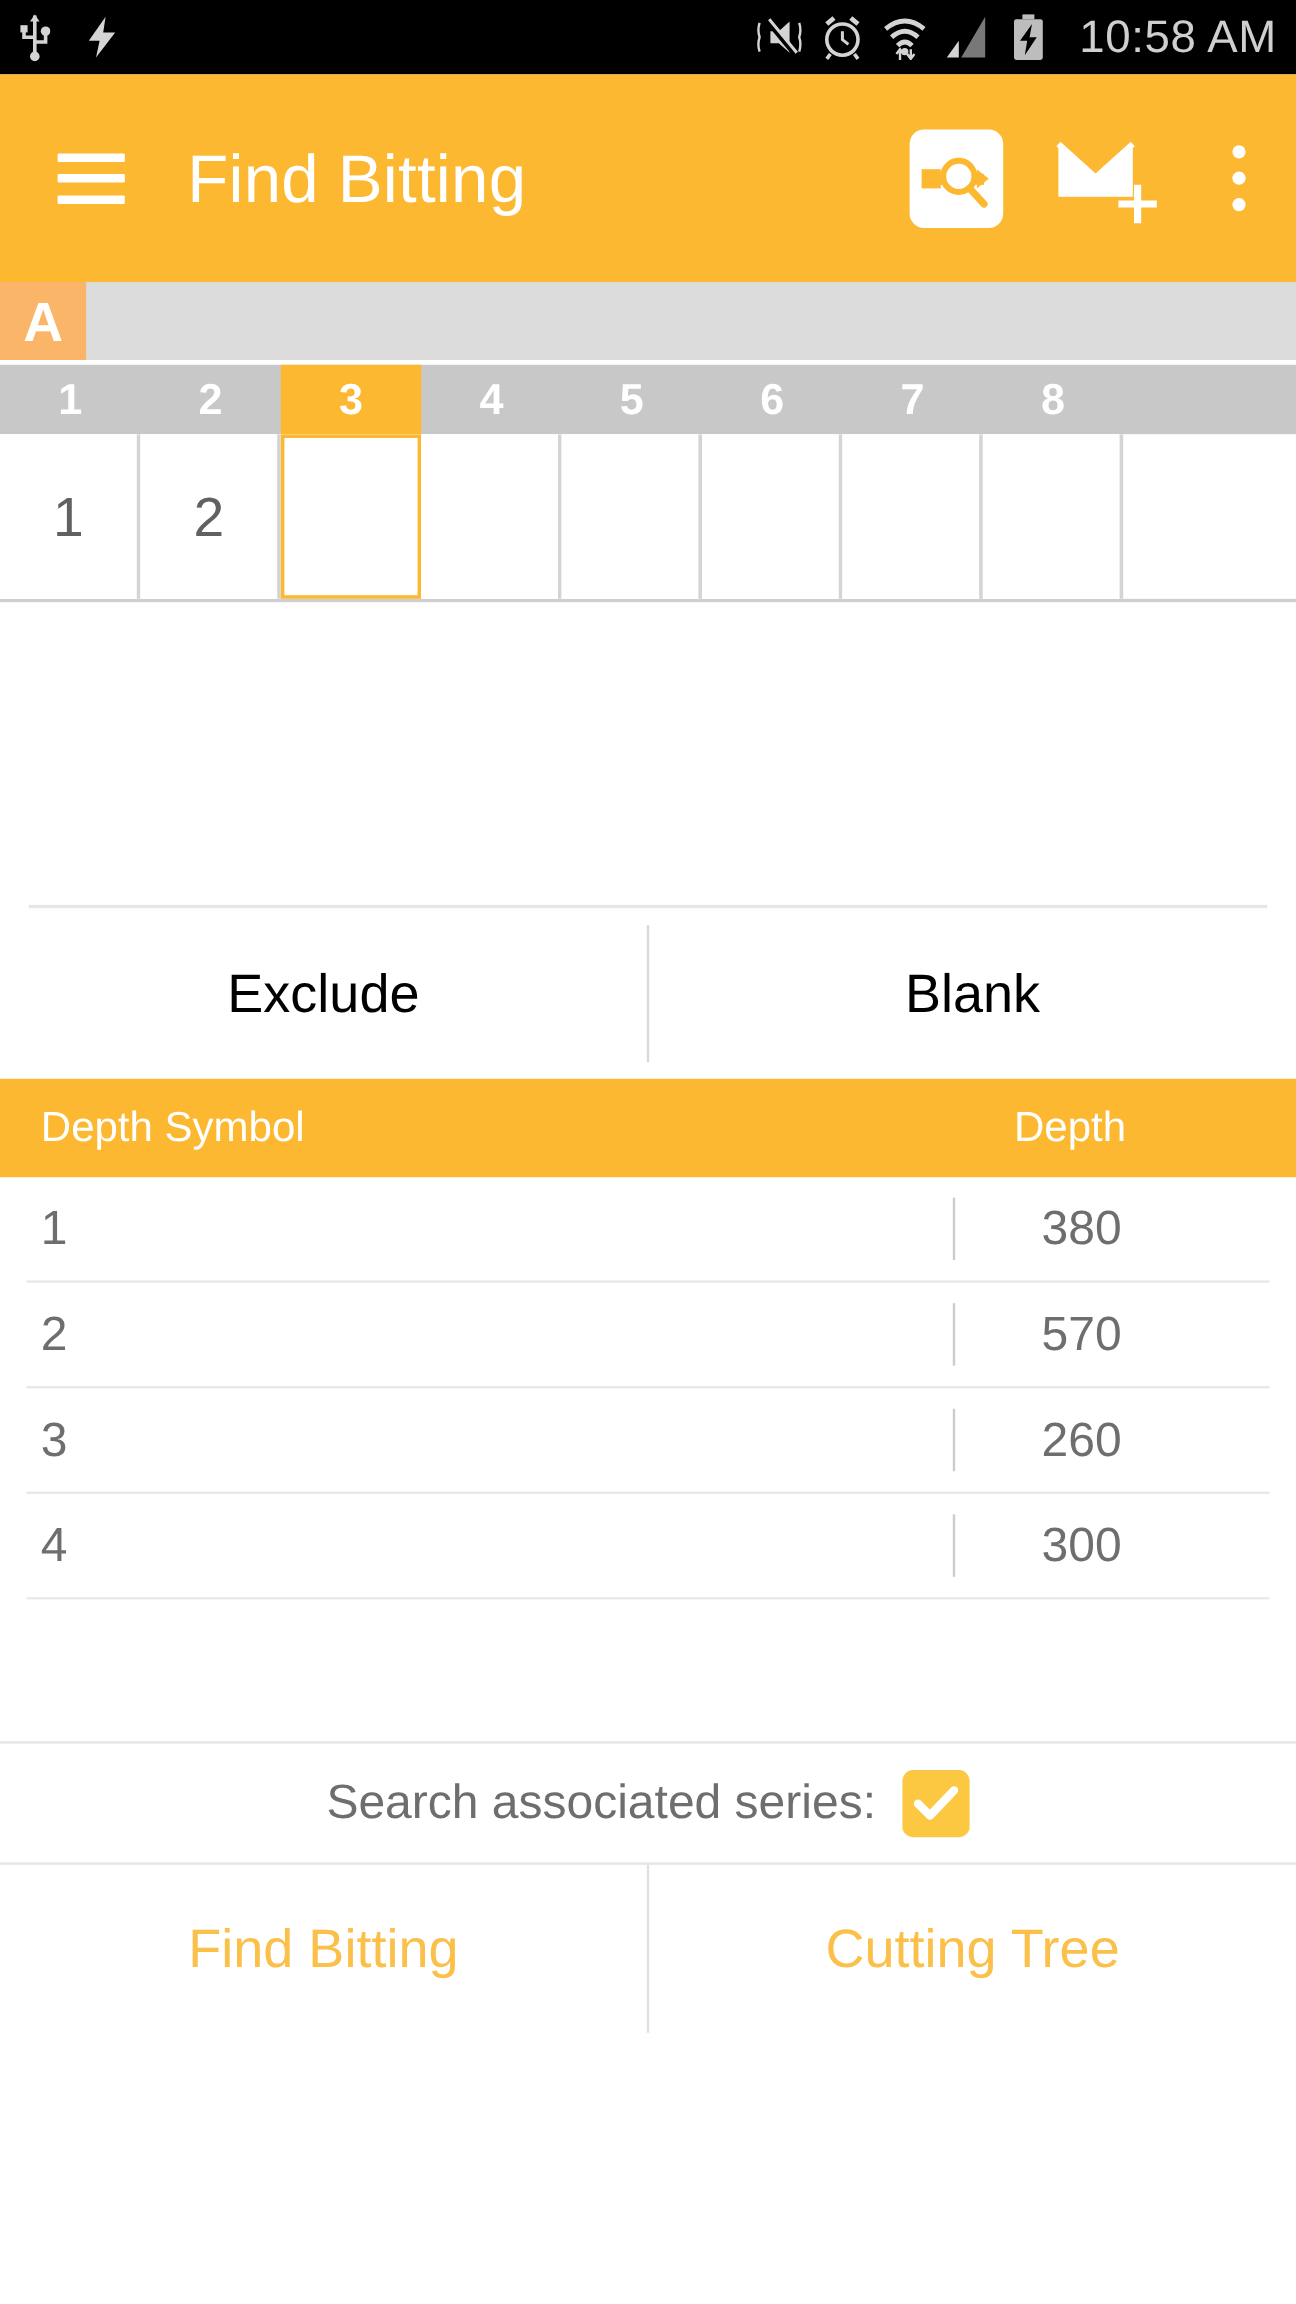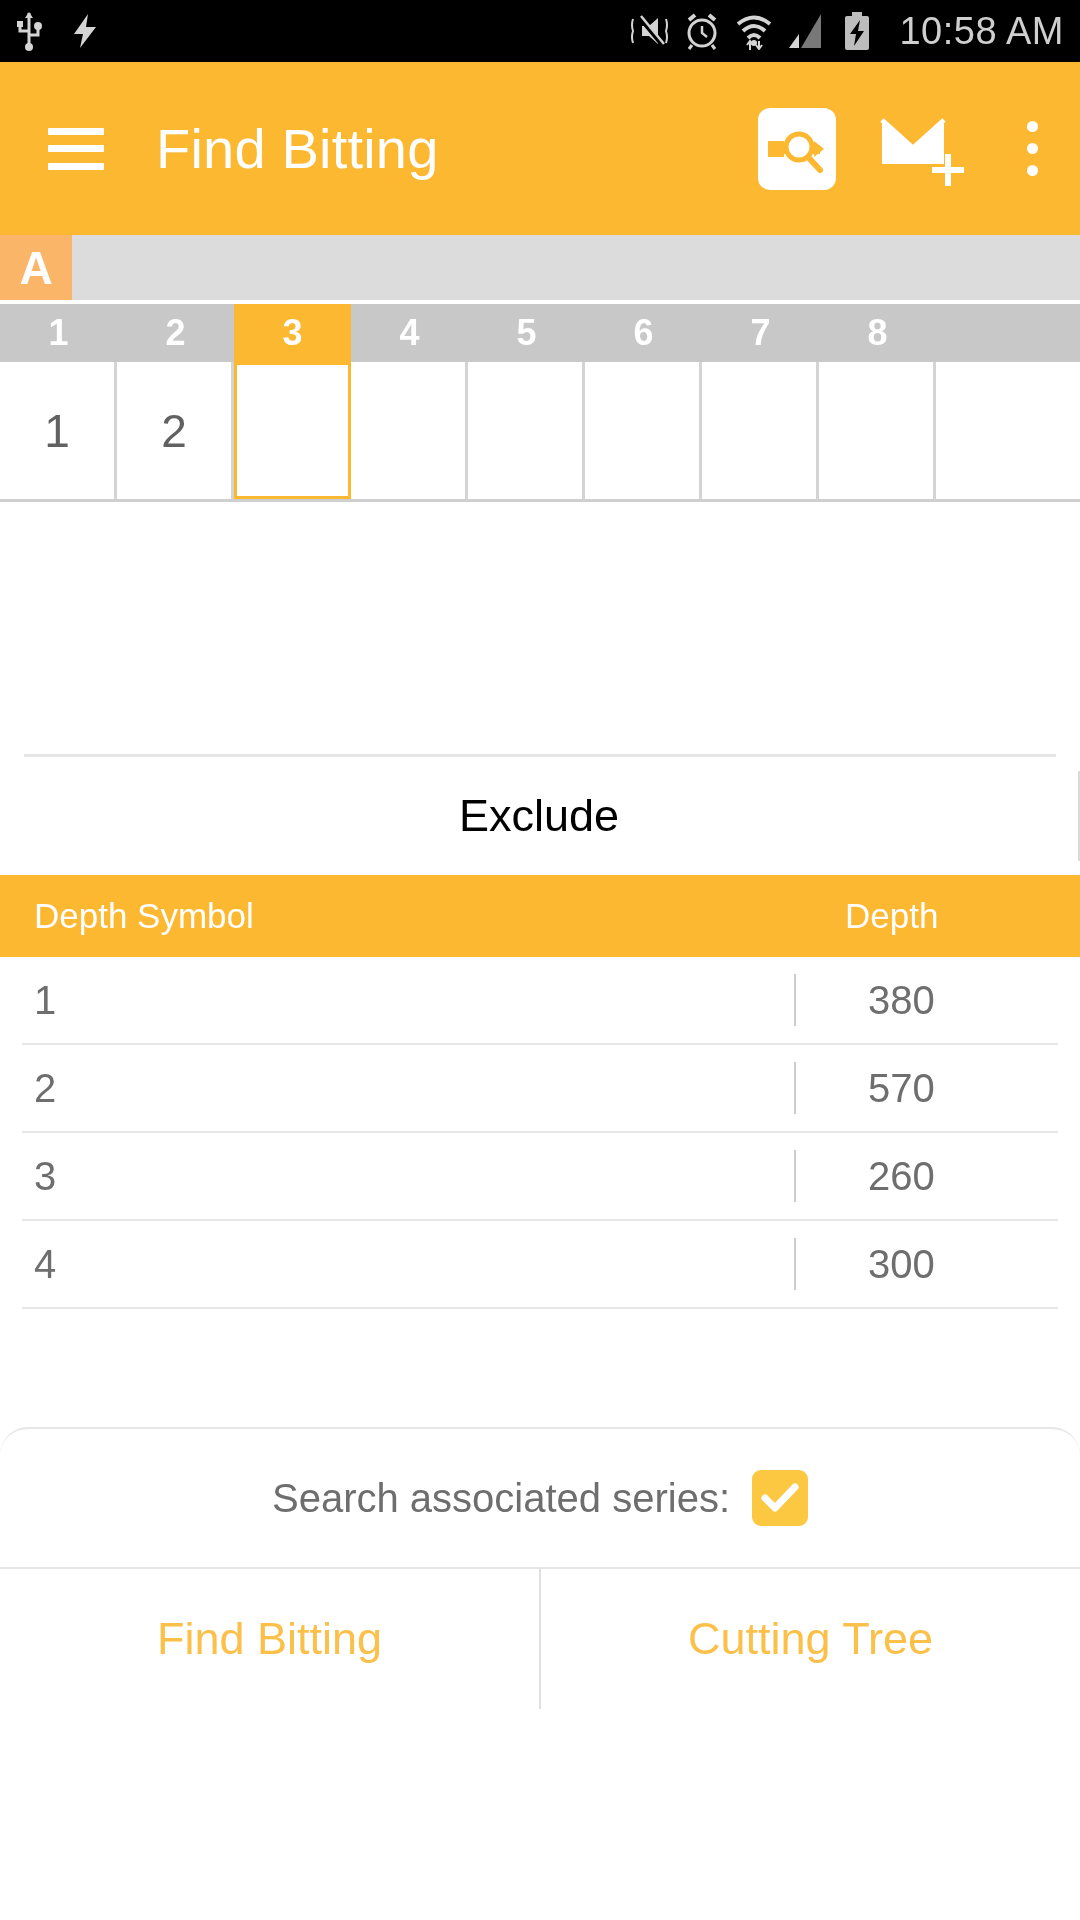--- a/index.html
+++ b/index.html
@@ -51,43 +51,43 @@
     border-bottom:3px solid #cfcfcf;}
   .cell{flex:0 0 117px;border-right:3px solid #d4d4d4;display:flex;
     align-items:center;justify-content:center;font-size:46px;color:#616161;
     background:#ffffff;}
   .cell.sel{border:3px solid #fcb831;}
 
   .sheet-gap{height:252px;background:#ffffff;}
   .thin-divider{height:3px;background:#e6e6e6;margin:0 24px;}
 
   
-  .eb-row{height:118px;display:flex;align-items:stretch;background:#ffffff;}
+  .eb-row{height:142px;display:flex;align-items:stretch;background:#ffffff;}
   .eb-btn{flex:1;display:flex;align-items:center;justify-content:center;
     font-size:45px;color:#000000;}
   .eb-sep{width:2px;background:#d9d9d9;margin:14px 0;}
 
   
   .depth-head{height:82px;background:#fcb831;display:flex;align-items:center;
     color:#ffffff;font-size:35px;}
   .dh-symbol{padding-left:34px;}
   .dh-depth{margin-left:auto;width:235px;}
 
   .depth-row{height:88px;display:flex;align-items:center;
     border-bottom:2px solid #e8e8e8;margin:0 22px;}
   .dr-symbol{font-size:40px;color:#6e6e6e;padding-left:12px;}
   .dr-sepwrap{margin-left:auto;display:flex;align-items:center;gap:48px;}
   .dr-sep{width:2px;height:52px;background:#cccccc;margin-right:24px;}
   .dr-depth{font-size:40px;color:#6e6e6e;width:190px;}
 
   .table-gap{height:118px;background:#ffffff;}
 
   
-  .check-row{height:140px;display:flex;align-items:center;justify-content:center;
-    gap:22px;border-top:2px solid #e6e6e6;background:#ffffff;border-radius:28px;}
+  .check-row{height:101px;display:flex;align-items:center;justify-content:center;
+    gap:22px;border-top:2px solid #e6e6e6;background:#ffffff;}
   .check-label{font-size:40px;color:#6e6e6e;}
   .checkbox{width:56px;height:56px;background:#fcc741;border-radius:9px;
     display:flex;align-items:center;justify-content:center;}
 
   
   .bottom-row{height:142px;display:flex;align-items:stretch;background:#ffffff;
     border-top:2px solid #e6e6e6;}
   .bottom-btn{flex:1;display:flex;align-items:center;justify-content:center;
     font-size:45px;color:#fbc04a;}
   .bottom-sep{width:2px;background:#e0e0e0;}
@@ -225,20 +225,21 @@
   </div>
 
   <div class="sheet-gap"></div>
 </div>
 
 <div class="thin-divider"></div>
 
 <div class="eb-row">
   <div class="eb-btn">Exclude</div>
   <div class="eb-sep"></div>
+  <div class="eb-btn">Blank</div>
 </div>
 
 <div>
   <div class="depth-head">
     <span class="dh-symbol">Depth Symbol</span>
     <span class="dh-depth">Depth</span>
   </div>
 
   <div class="depth-row">
     <span class="dr-symbol">1</span>

